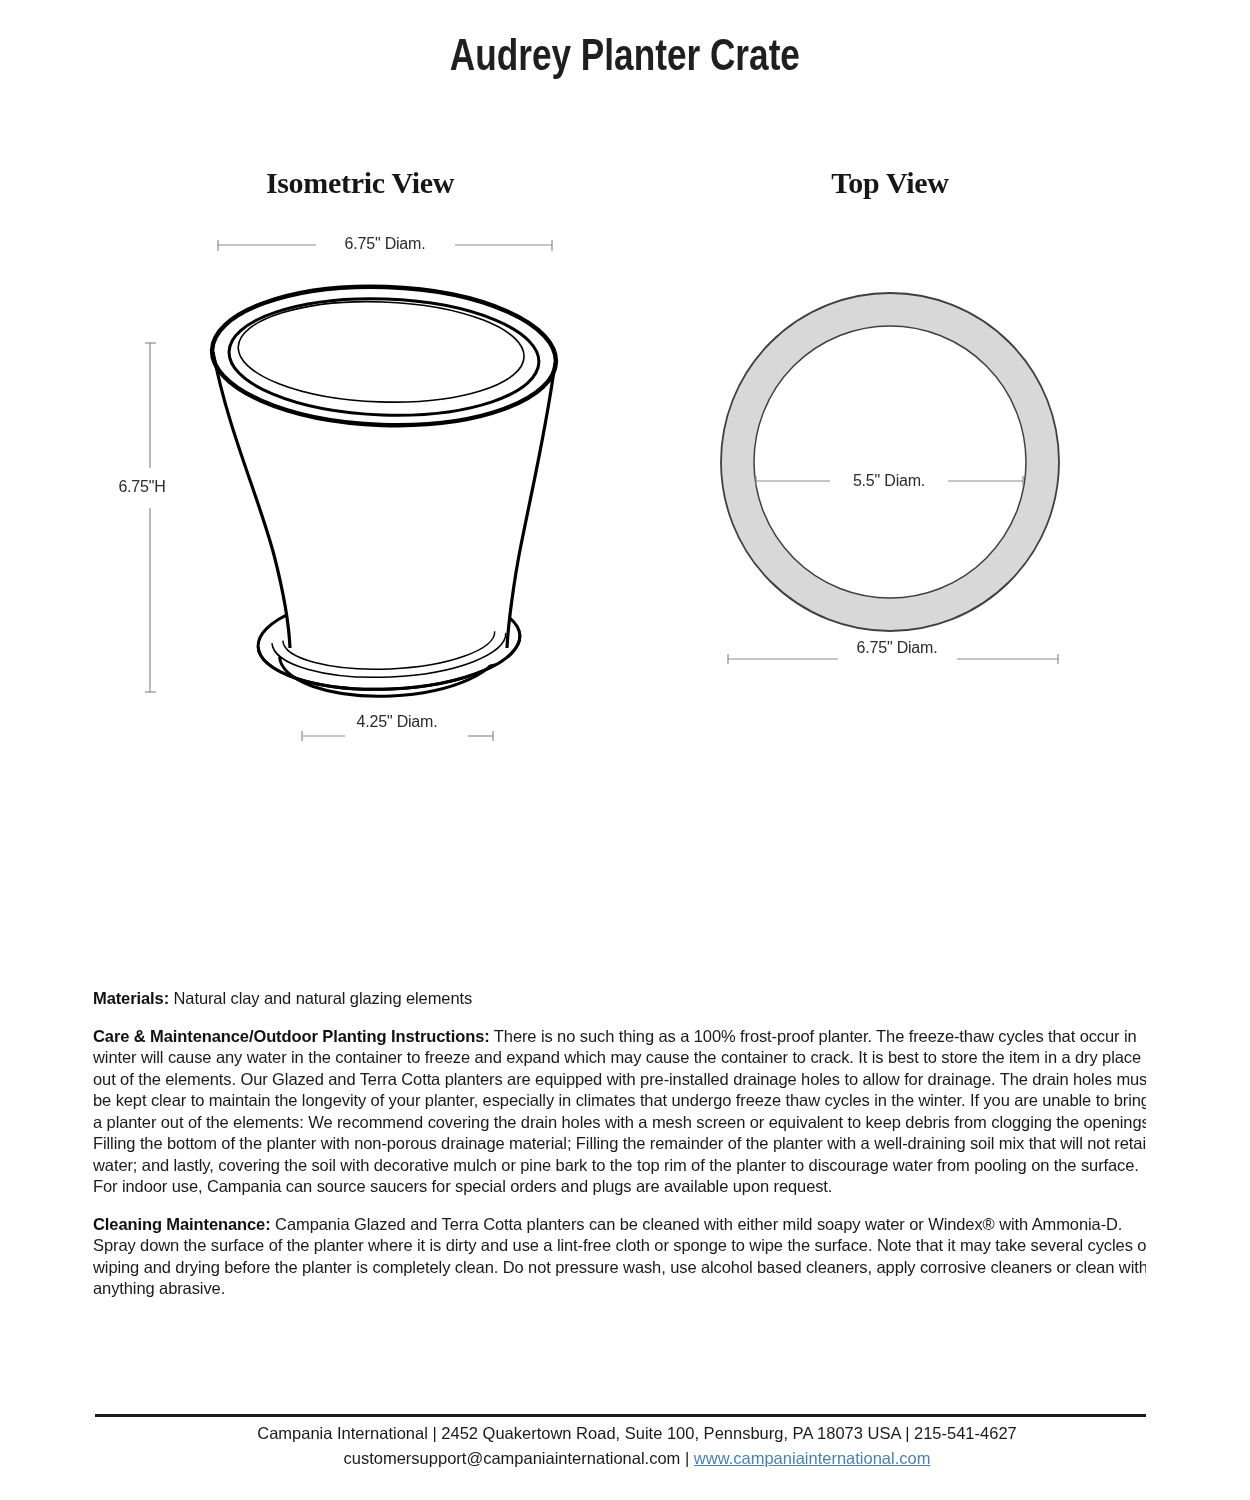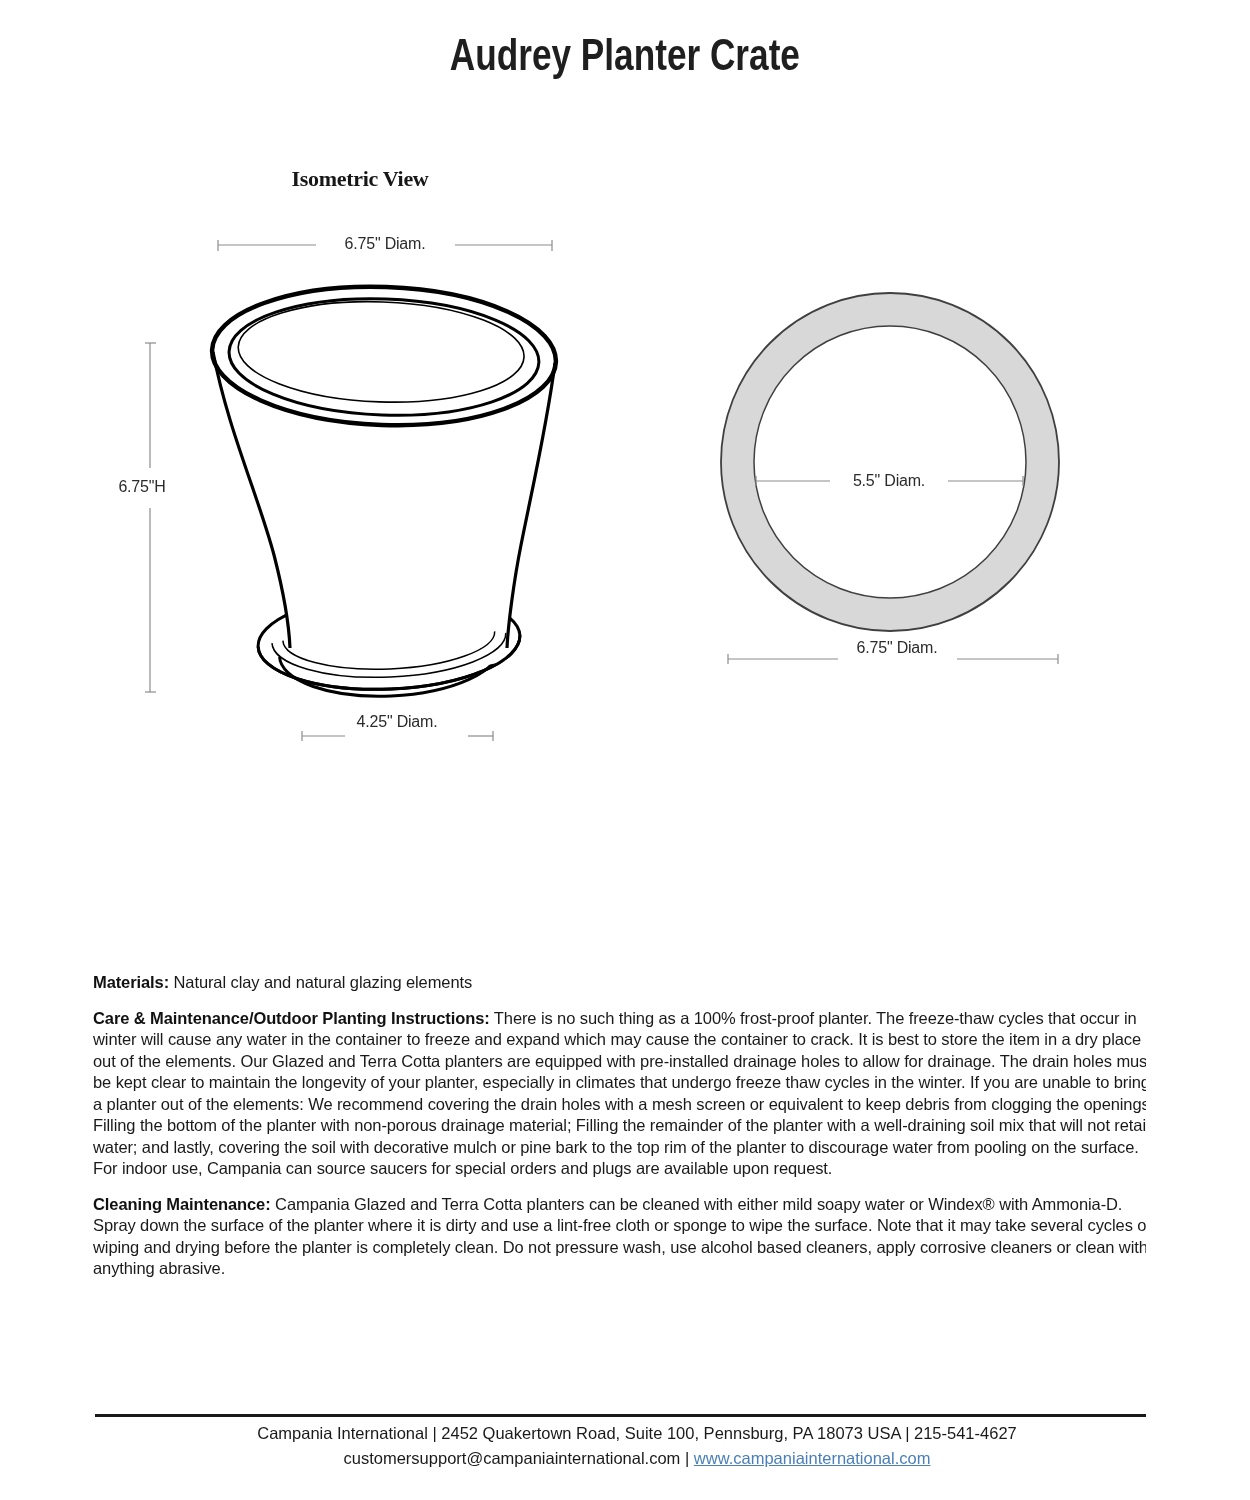--- a/index.html
+++ b/index.html
@@ -17,38 +17,38 @@
   }
   .title{
     display:inline-block;
     font-size:44px;font-weight:bold;color:#1f1f1f;
     transform:scaleX(0.8);transform-origin:center;
     letter-spacing:0px;white-space:nowrap;
   }
   .view-label{
     position:absolute;top:166px;width:320px;text-align:center;
     font-family:"Liberation Serif",serif;
-    font-weight:bold;font-size:22px;color:#171717;
+    font-weight:bold;font-size:30px;color:#171717;
     letter-spacing:-0.3px;
   }
   .view-label.iso{left:200px;}
   .view-label.top{left:730px;}
   svg{position:absolute;}
   .dim-line{stroke:#8c8c8c;stroke-width:1.2;fill:none;}
   .dim-text{
     font-family:"Liberation Sans",sans-serif;
     font-size:16px;fill:#2b2b2b;letter-spacing:-0.2px;
   }
   .pot-stroke{fill:none;stroke:#000000;}
   .text-block{
     position:absolute;left:93px;top:972px;width:1064px;
     font-size:16.5px;line-height:21.5px;letter-spacing:-0.1px;
     text-align:left;color:#1a1a1a;
   }
-  .text-block p{margin:0 0 14px 0;}
+  .text-block p{margin:16px 0 14px 0;}
   .text-block strong{font-weight:bold;color:#111;}
   .footer-rule{
     position:absolute;left:95px;top:1414px;width:1062px;height:3px;
     background:#1a1a1a;
   }
   .footer{
     position:absolute;left:0;top:1421px;width:1250px;
     text-align:center;font-size:16.5px;line-height:25px;color:#1a1a1a;padding-left:12px;
   }
   .footer a{color:#4a7fb8;text-decoration:underline;margin-top:35px;}
@@ -56,20 +56,21 @@
 </head>
 <body>
 
 <div class="page">
 
   <div class="title-wrap">
     <div class="title">Audrey Planter Crate</div>
   </div>
 
   <div class="view-label iso">Isometric View</div>
+  <div class="view-label top">Top View</div>
 
   <svg style="left:95px;top:225px;" width="505" height="535" viewBox="95 225 505 535">
 
     <g>
       <line class="dim-line" x1="218" y1="240" x2="218" y2="251"></line>
       <line class="dim-line" x1="218" y1="245" x2="316" y2="245"></line>
       <line class="dim-line" x1="455" y1="245" x2="552" y2="245"></line>
       <line class="dim-line" x1="552" y1="240" x2="552" y2="251"></line>
       <text class="dim-text" x="385" y="249" text-anchor="middle">6.75" Diam.</text>
     </g>

